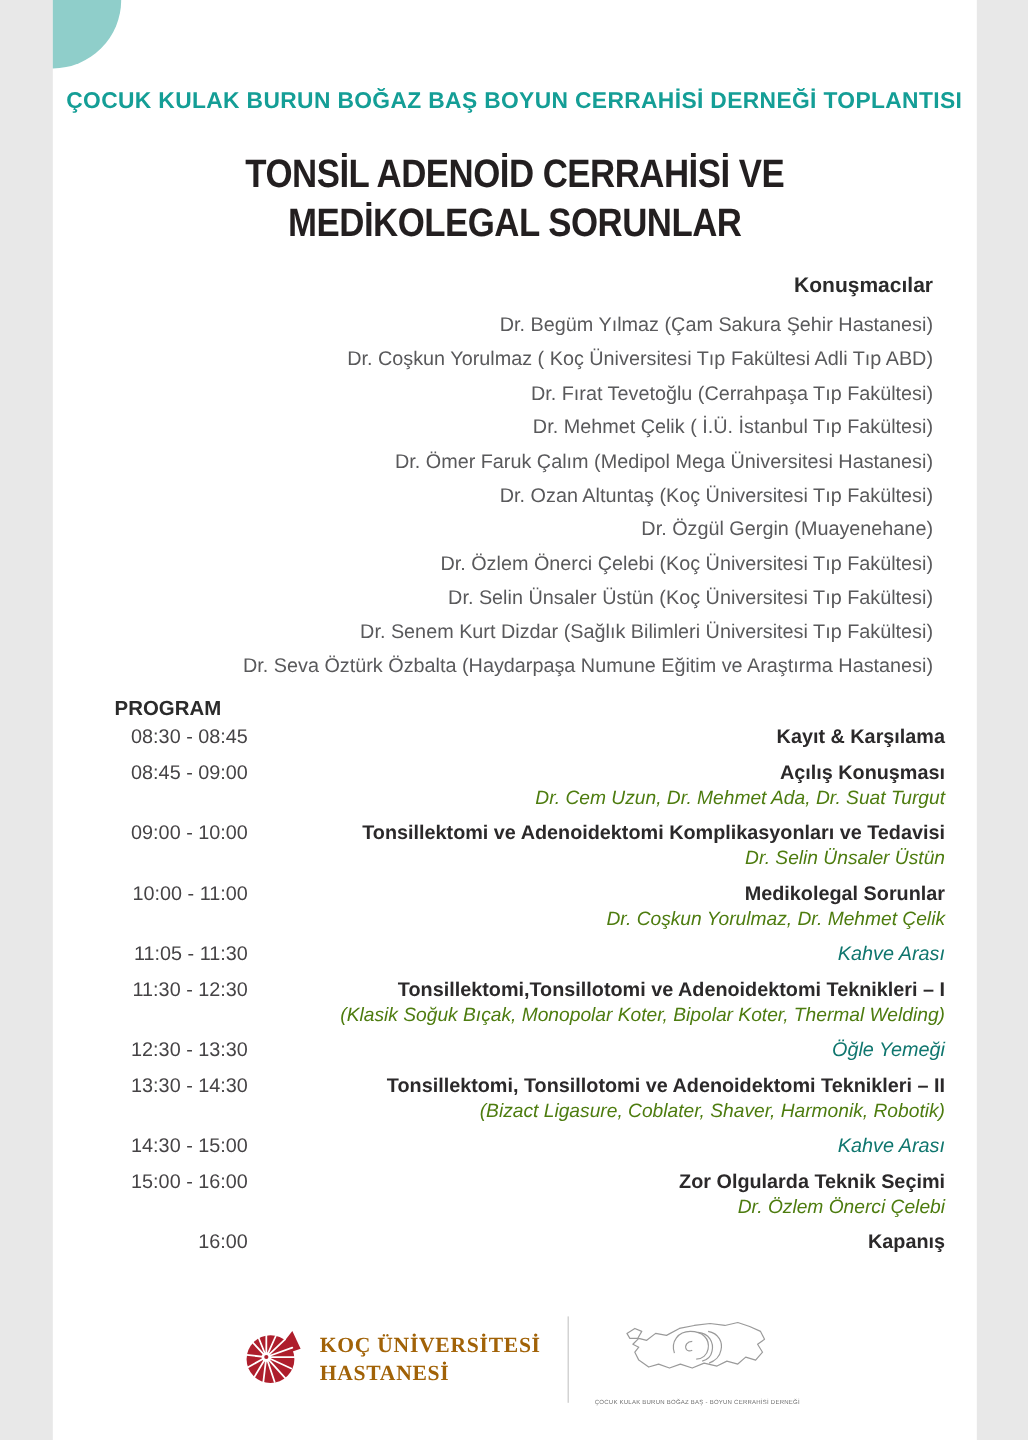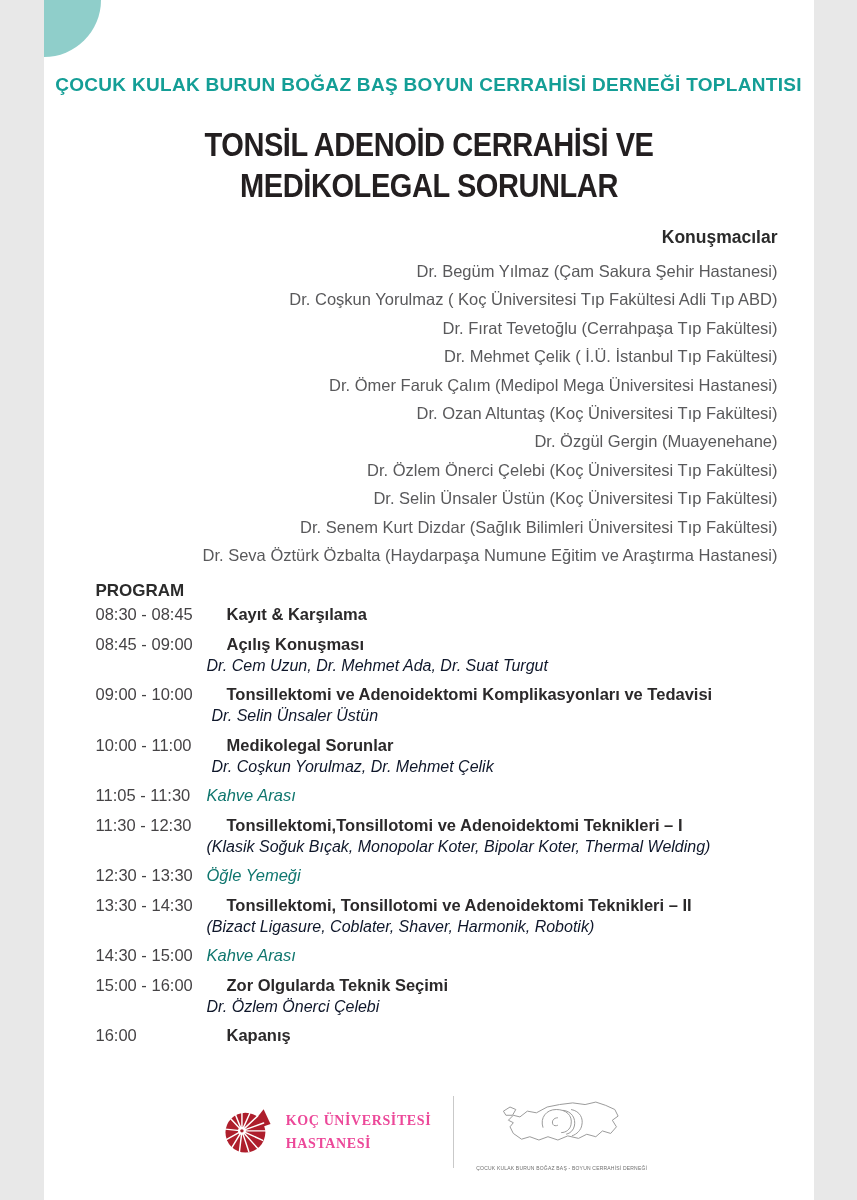--- a/index.html
+++ b/index.html
@@ -34,43 +34,43 @@
     margin:0 0 9px 0;font-size:17.5px;font-weight:bold;color:#2b2b2b;
   }
   .speaker-line{
     font-size:16.5px;line-height:28.4px;color:#59595b;font-weight:normal;
   }
   
   .program{position:absolute;top:581px;left:52px;right:26px;}
   .program h3{
     margin:0 0 3px 0;font-size:17px;font-weight:bold;color:#2b2b2b;
   }
-  .prow{display:flex;align-items:flex-start;margin-bottom:8.5px;}
+  .prow{display:flex;align-items:flex-start;margin-bottom:8.5px;text-align:right;}
   .ptime{
     flex:0 0 111px;font-size:16.5px;color:#454345;line-height:21px;
     white-space:nowrap;
   }
   .pcontent{flex:1;}
   .ptitle{font-size:16.5px;line-height:21px;color:#2b292a;}
   .ptitle.bold{font-weight:bold;margin-left:20px;}
   .ptitle.plain{font-style:italic;color:#0f766e;font-weight:normal;}
   .pnote{
-    font-size:16px;line-height:21px;font-style:italic;color:#0f172a;
+    font-size:16px;line-height:21px;font-style:italic;color:#4d7c0f;
     white-space:pre-wrap;
   }
   .pnote.indent{padding-left:5px;}
   
   .footer{
     position:absolute;top:1093px;left:12px;right:0;
     display:flex;justify-content:center;align-items:center;gap:22px;
   }
   .hosp-logo{display:flex;align-items:center;gap:12px;}
   .hosp-text{
     font-family:"Liberation Serif",serif;font-weight:bold;
-    font-size:14px;line-height:23px;letter-spacing:0.6px;color:#ec4899;
+    font-size:18px;line-height:23px;letter-spacing:0.6px;color:#a16207;
   }
   .v-divider{width:1px;height:72px;background:#c9c9c9;}
   .assoc-logo{display:flex;flex-direction:column;align-items:center;}
   .assoc-caption{
     margin-top:2px;font-size:5px;letter-spacing:0.2px;color:#6e6e6e;
     white-space:nowrap;
   }
 </style>
 </head>
 <body>

